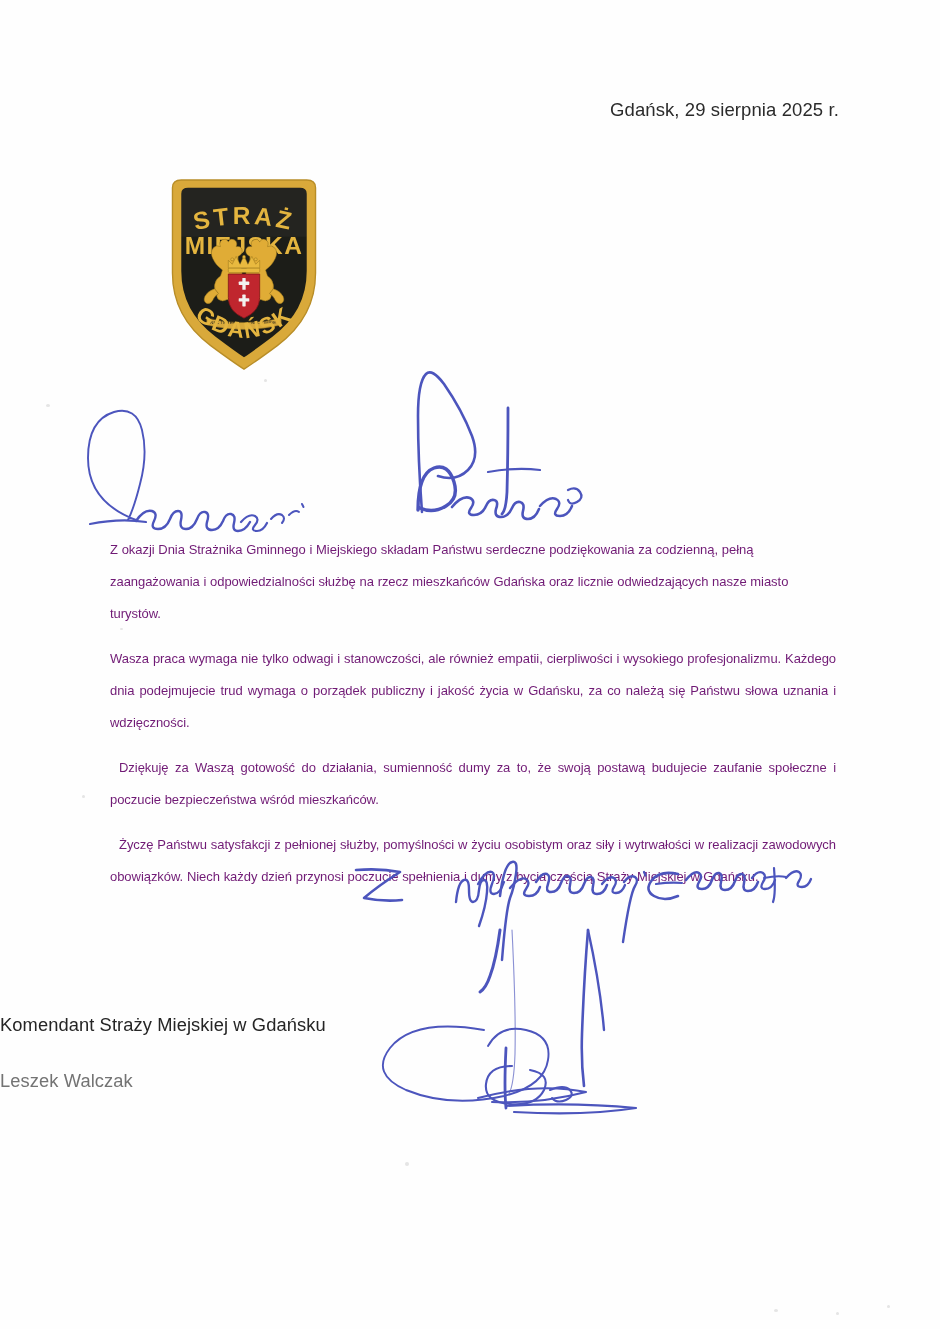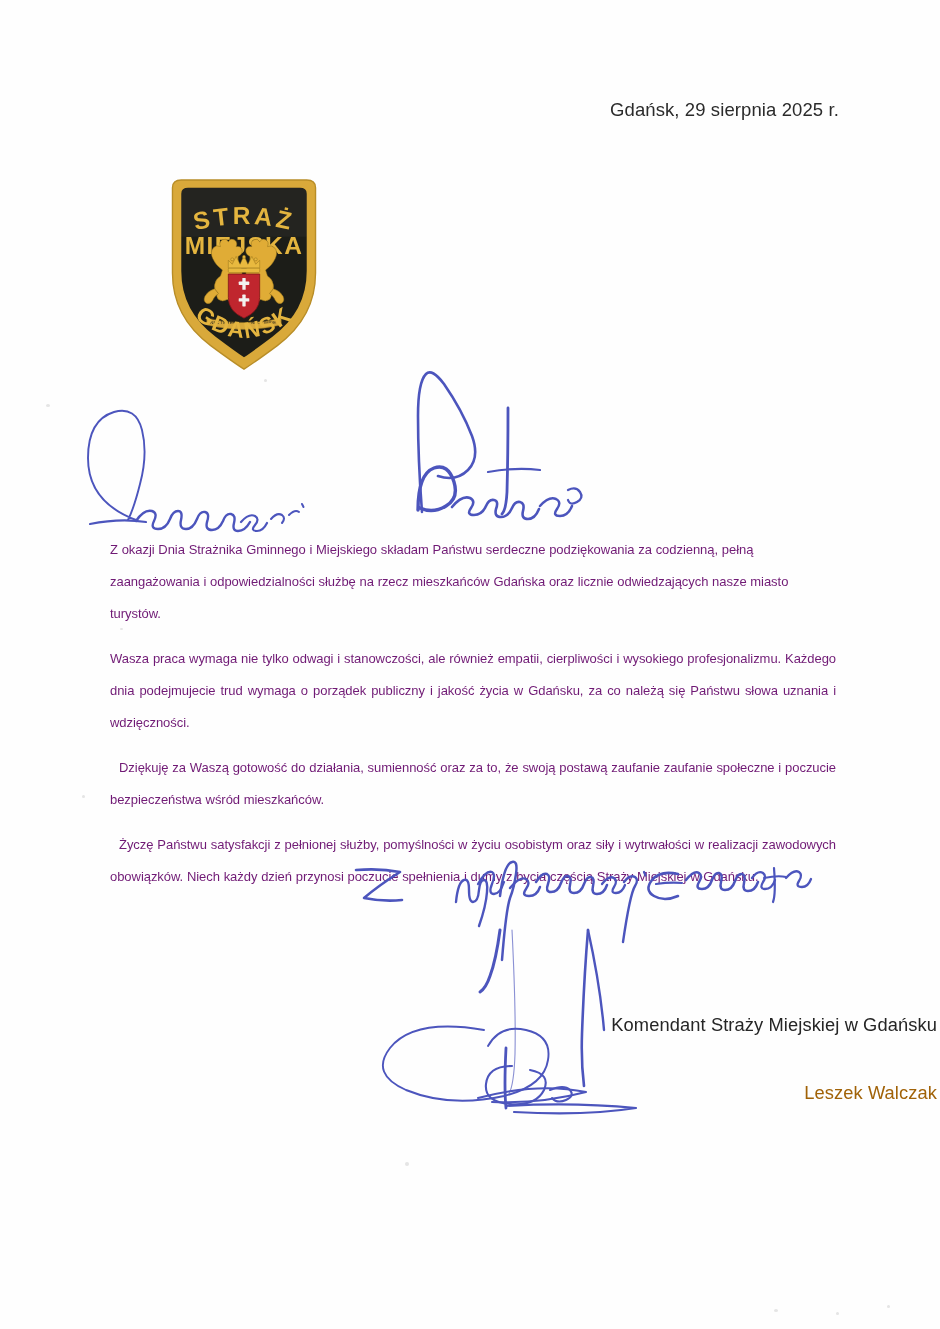--- a/index.html
+++ b/index.html
@@ -65,31 +65,31 @@
   }
   .para.nojust { text-align: left; }
   .para.indent { text-indent: 9px; }
 
   
   #closing {
     position: absolute;
     left: 0;
     top: 1014px;
     width: 937px;
-    text-align: right;
+    text-align: left;
   }
   #closing .role {
     font-size: 18.3px;
     color: #252525;
     letter-spacing: .1px;
   }
   #closing .name {
     font-size: 18.3px;
-    color: #a16207;
-    margin-top: 46px;
+    color: #737373;
+    margin-top: 34px;
     letter-spacing: .1px;
   }
 
   
   .ink {
     position: absolute;
     pointer-events: none;
   }
   .ink svg { display: block; overflow: visible; }
   .ink path, .ink line {
@@ -221,21 +221,21 @@
       <path d="M 108 48 q 0 48 -1 84 q -1 18 -5 22" stroke-width="2.8"></path>
       <path d="M 88 112 q 28 -5 52 -2" stroke-width="2.2"></path>
       <path d="M 140 146 q 9 -10 16 -7 q 6 3 1 10 q -5 7 3 7 q 8 0 12 -10" stroke-width="2.5"></path>
       <path d="M 168 130 q 8 -4 12 2 q 4 6 -3 10 q -7 4 -9 -2" stroke-width="2.3"></path>
     </svg>
   </div>
 
   <div id="letter-body">
     <p class="para nojust">Z okazji Dnia Strażnika Gminnego i Miejskiego składam Państwu serdeczne podziękowania za codzienną, pełną zaangażowania i odpowiedzialności służbę na rzecz mieszkańców Gdańska oraz licznie odwiedzających nasze miasto turystów.</p>
     <p class="para">Wasza praca wymaga nie tylko odwagi i stanowczości, ale również empatii, cierpliwości i wysokiego profesjonalizmu. Każdego dnia podejmujecie trud wymaga o porządek publiczny i jakość życia w Gdańsku, za co należą się Państwu słowa uznania i wdzięczności.</p>
-    <p class="para indent">Dziękuję za Waszą gotowość do działania, sumienność oraz za to, że swoją postawą zaufanie zaufanie społeczne i poczucie bezpieczeństwa wśród mieszkańców.</p>
+    <p class="para indent">Dziękuję za Waszą gotowość do działania, sumienność dumy za to, że swoją postawą budujecie zaufanie społeczne i poczucie bezpieczeństwa wśród mieszkańców.</p>
     <p class="para indent">Życzę Państwu satysfakcji z pełnionej służby, pomyślności w życiu osobistym oraz siły i wytrwałości w realizacji zawodowych obowiązków. Niech każdy dzień przynosi poczucie spełnienia i dumy z bycia częścią Straży Miejskiej w Gdańsku.</p>
   </div>
 
   <div class="ink" id="sig-closing-note">
     <svg width="490" height="120" viewBox="0 0 490 120">
       <path d="M 6 18 q 24 -2 44 2 q -22 14 -36 26 q 20 4 38 2" stroke-width="2.6"></path>
       <path d="M 106 50 q 2 -20 8 -22 q 5 -2 5 10 q 0 12 4 12 q 5 0 6 -12
                q 1 -10 5 -10 q 4 0 3 12 q -1 14 -8 34" stroke-width="2.4"></path>
       <path d="M 128 32 q 8 -14 14 -12 q 4 2 0 12 q -4 10 2 10 q 6 0 10 -12" stroke-width="2.3"></path>
       <path d="M 150 44 q 4 -32 12 -34 q 6 -2 4 12 q -2 14 -6 24 q -4 12 -8 62" stroke-width="2.5"></path>

